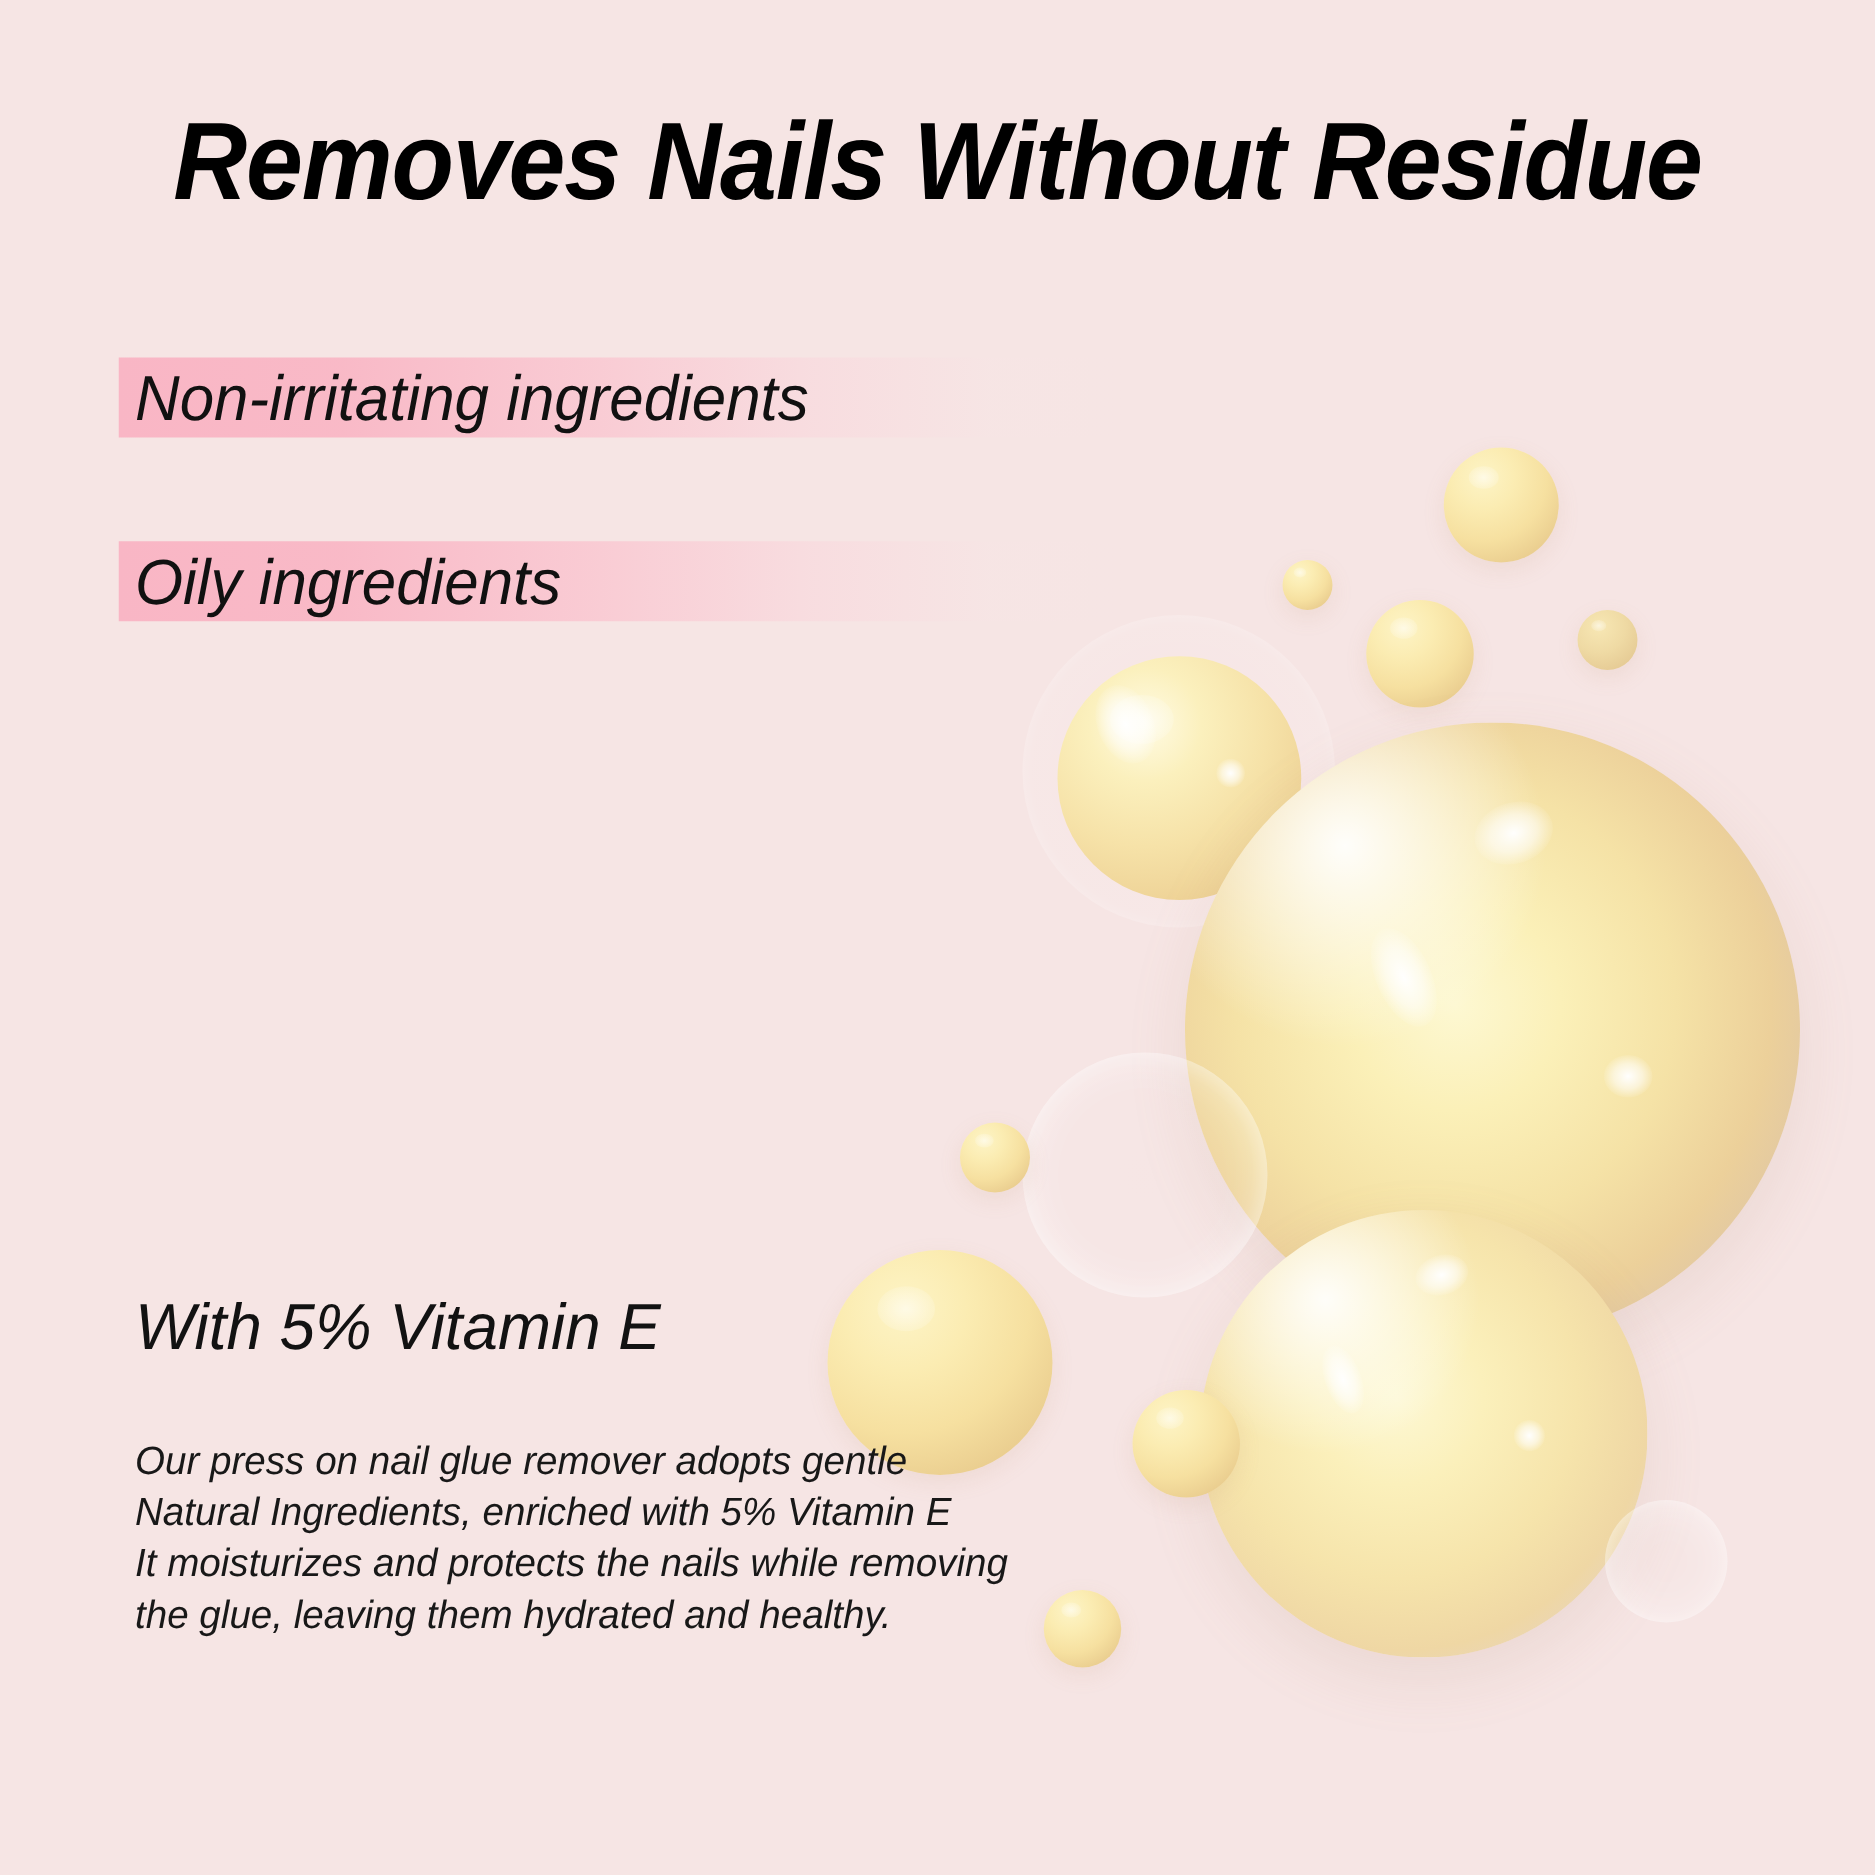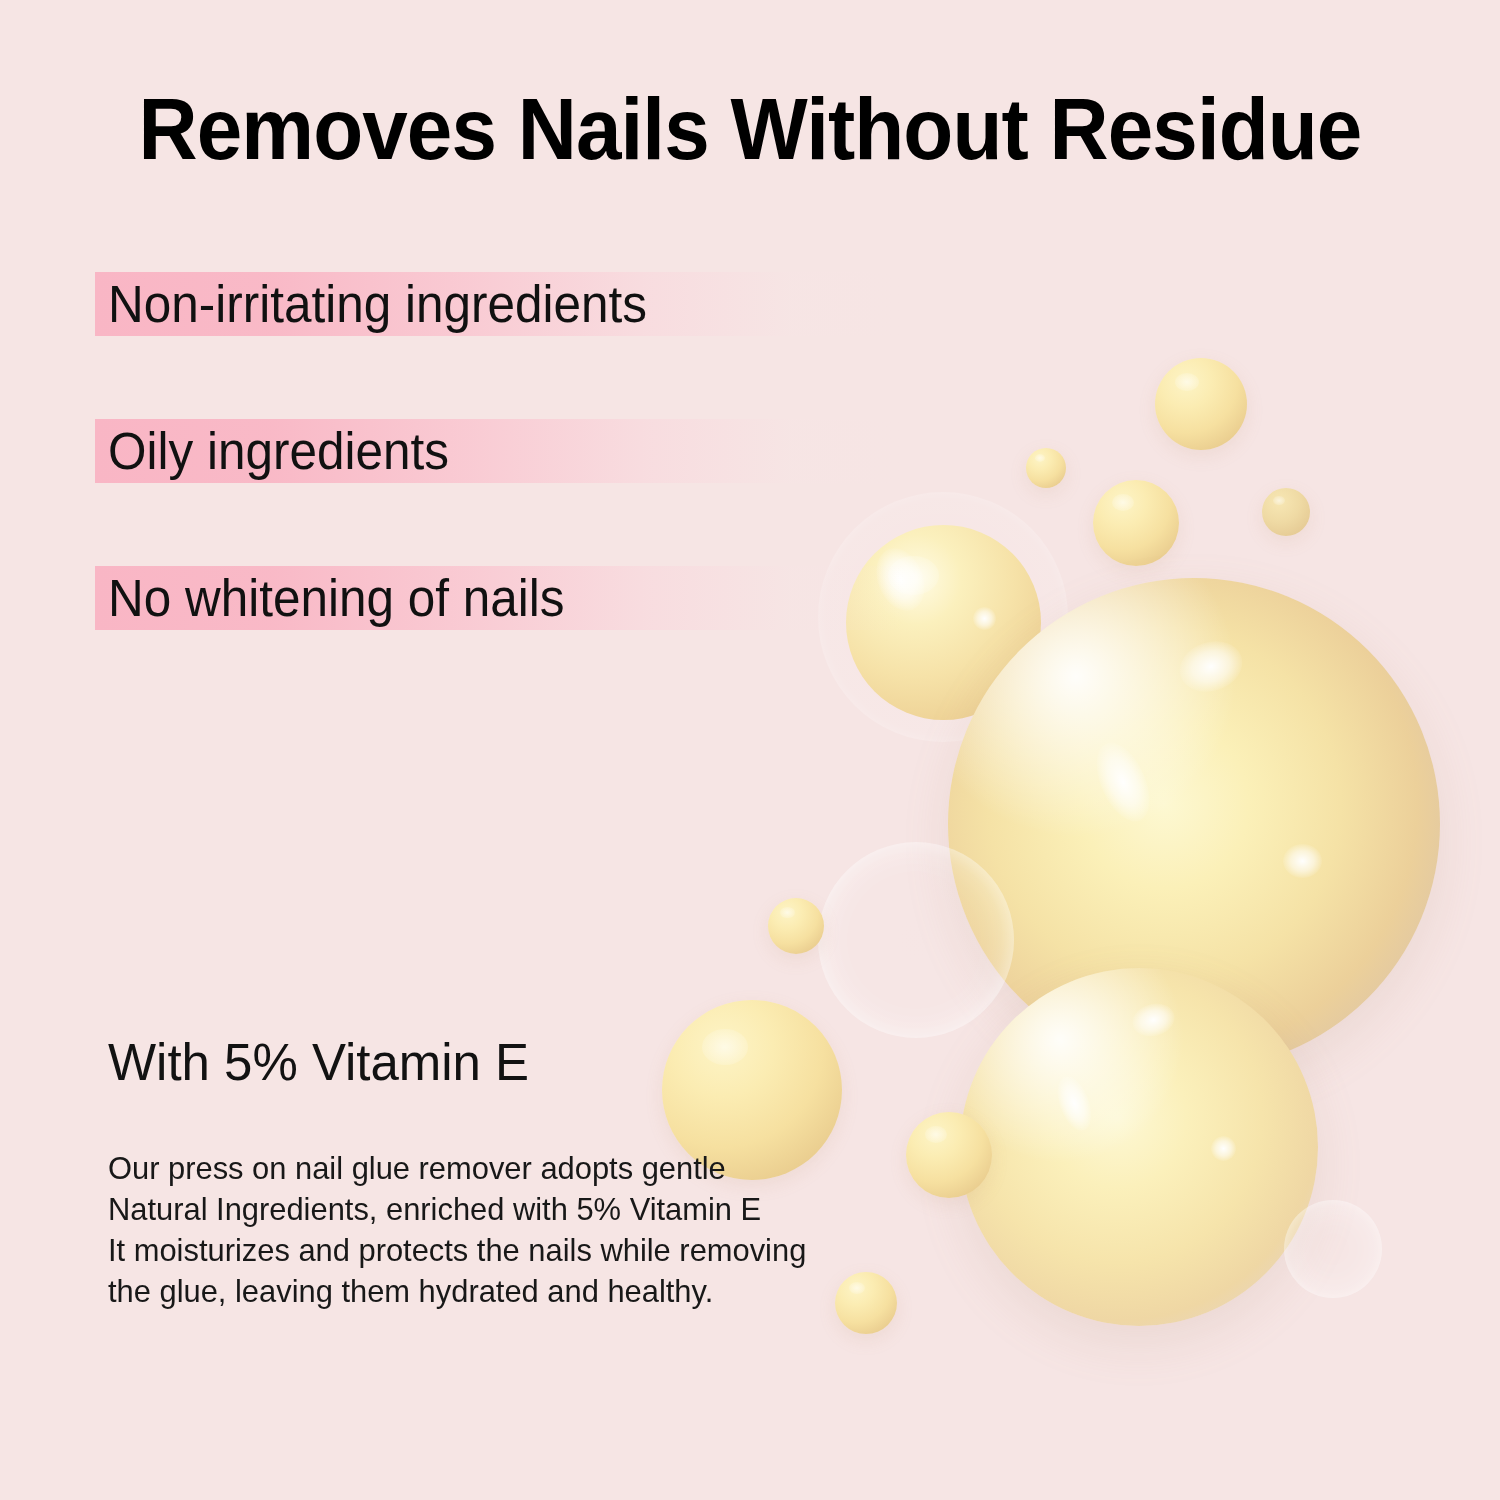--- a/index.html
+++ b/index.html
@@ -7,20 +7,21 @@
     padding: 0;
     background: #ffffff;
   }
   #page {
     position: relative;
     width: 1500px;
     height: 1500px;
     background: #f6e5e4;
     overflow: hidden;
     font-family: "Liberation Sans", sans-serif;
+    font-style: italic;
   }
 
   
   .headline {
     position: absolute;
     left: 0;
     top: 78px;
     width: 1500px;
     text-align: center;
     font-family: "Liberation Sans Narrow", "Liberation Sans", sans-serif;
@@ -31,21 +32,21 @@
     transform: scaleX(0.93);
     transform-origin: center center;
     white-space: nowrap;
     z-index: 40;
   }
 
   
   .features {
     position: absolute;
     left: 0;
-    top: 272px;
+    top: 286px;
     width: 920px;
     z-index: 35;
   }
   .feature-row {
     position: relative;
     height: 64px;
     margin-bottom: 83px;
     display: flex;
     align-items: center;
   }
@@ -214,24 +215,20 @@
       <div class="bar"></div>
       <div class="label">Non-irritating ingredients</div>
     </div>
 
 
     <div class="feature-row">
       <div class="bar"></div>
       <div class="label">Oily ingredients</div>
     </div>
 
-    <div class="feature-row">
-      <div class="bar"></div>
-      <div class="label">No whitening of nails</div>
-    </div>
 
   </div>
 
   <div class="vitamin-heading">With 5% Vitamin E</div>
 
   <div class="body-copy">
     <div class="line">Our press on nail glue remover adopts gentle</div>
     <div class="line">Natural Ingredients, enriched with 5% Vitamin E</div>
     <div class="line">It moisturizes and protects the nails while removing</div>
     <div class="line">the glue, leaving them hydrated and healthy.</div>

